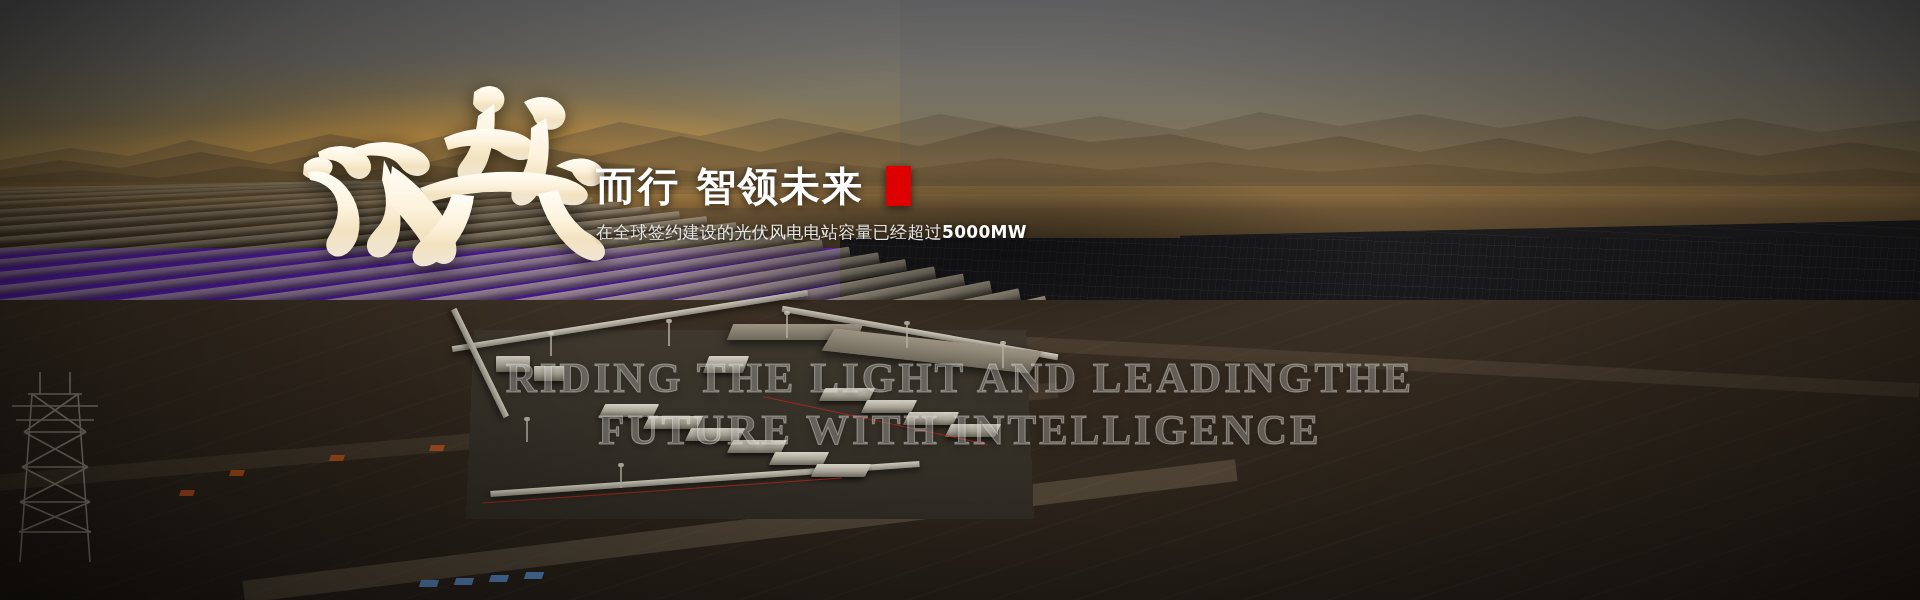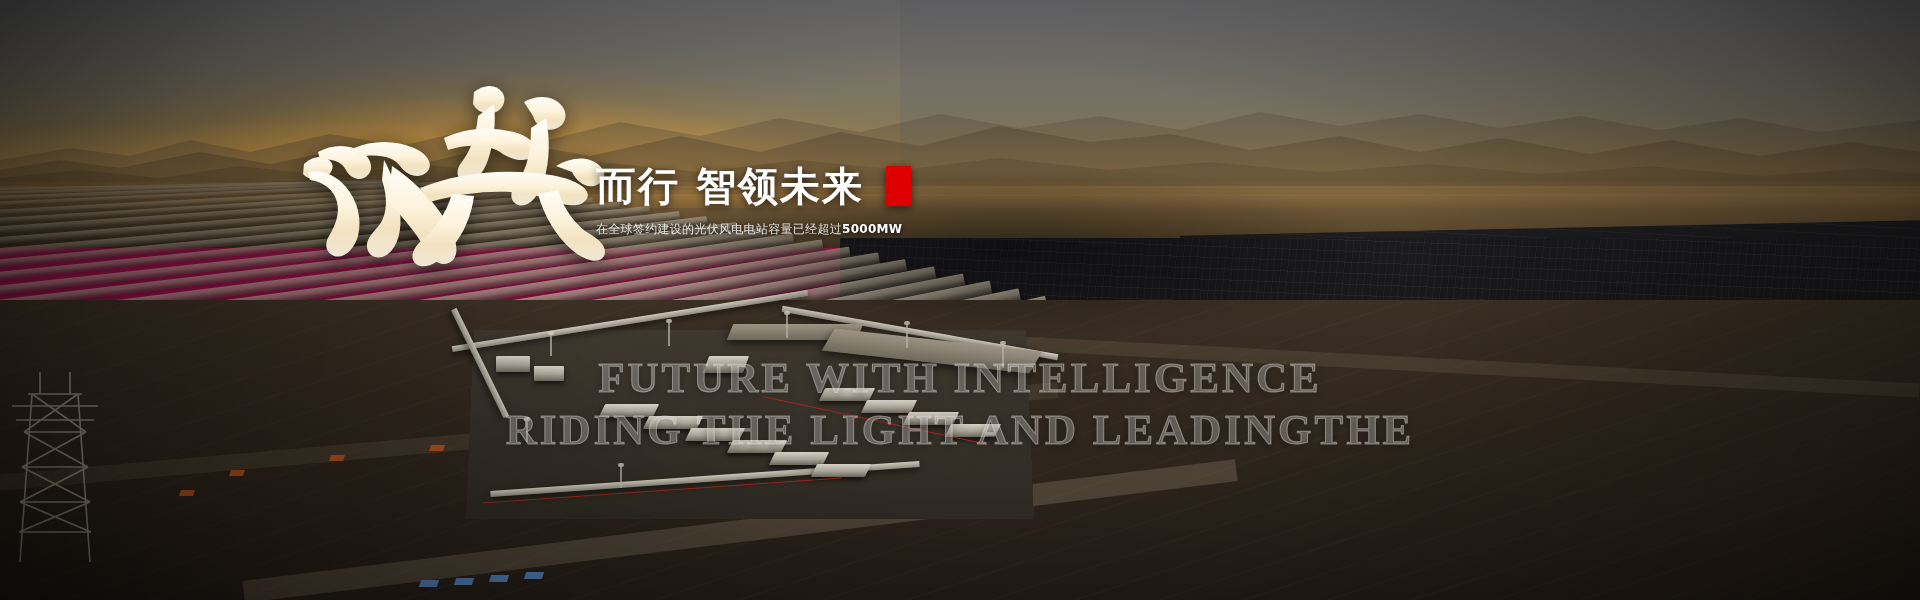--- a/index.html
+++ b/index.html
@@ -1,18 +1,18 @@
 <!DOCTYPE html>
 <html><head>
 <meta charset="utf-8">
 <style>
   html,body{margin:0;padding:0;background:#000;}
   body{font-family:"Liberation Sans","DejaVu Sans",sans-serif;}
 
-  #stage{position:relative;width:1920px;height:600px;overflow:hidden;background:#be185d;}
+  #stage{position:relative;width:1920px;height:600px;overflow:hidden;background:#6d28d9;}
 
   
   .sky{position:absolute;left:0;top:0;width:1920px;height:215px;
        background:
          radial-gradient(ellipse 620px 190px at 470px 215px, rgba(255,196,80,.92) 0%, rgba(245,170,60,.55) 38%, rgba(180,130,60,.18) 66%, rgba(0,0,0,0) 82%),
          radial-gradient(ellipse 900px 120px at 300px 210px, rgba(255,210,120,.55) 0%, rgba(0,0,0,0) 75%),
          linear-gradient(180deg,#6e6e70 0%,#73716c 24%,#7d7660 46%,#8a7a54 62%,#9a8150 74%,#a8854a 84%,#9c7c48 92%,#8a6f44 100%);}
   .sky-right{position:absolute;left:900px;top:0;width:1020px;height:215px;
        background:linear-gradient(180deg,#6a6a6c 0%,#6f6d68 30%,#7a725f 60%,#8a7a58 85%,#8a7450 100%);
        opacity:.85;}
@@ -89,21 +89,21 @@
        filter:drop-shadow(0 4px 10px rgba(0,0,0,.55));}
 
   
   .copy{position:absolute;left:596px;top:166px;width:900px;}
   .headline{display:flex;align-items:center;gap:0;white-space:nowrap;}
   .headline .h-text{font-size:40px;font-weight:700;color:#ffffff;letter-spacing:2px;
        line-height:1;text-shadow:0 2px 8px rgba(0,0,0,.75);
        font-family:"DejaVu Sans","Liberation Sans",sans-serif;}
   .redblock{width:25px;height:40px;margin-left:22px;background:#de0000;
        box-shadow:0 2px 8px rgba(0,0,0,.6);flex:none;}
-  .sub{margin-top:14px;font-size:12px;color:#e8e6e2;line-height:1.52;
+  .sub{margin-top:14px;font-size:17px;color:#e8e6e2;line-height:1.52;
        letter-spacing:.3px;text-shadow:0 1px 5px rgba(0,0,0,.85);
        font-family:"DejaVu Sans","Liberation Sans",sans-serif;white-space:nowrap;}
   .sub b{font-weight:700;color:#ffffff;}
 
   
   .tagline{position:absolute;left:0;top:352px;width:1920px;text-align:center;
        pointer-events:none;}
   .tag-line{font-family:"Liberation Serif","DejaVu Serif",serif;
        font-size:43px;font-weight:700;letter-spacing:3px;line-height:1.22;
        color:rgba(232,230,224,.30);
@@ -276,17 +276,17 @@
     <div class="headline">
       <span class="h-text">而行  智领未来</span>
       <span class="redblock"></span>
     </div>
     <div class="sub">
       <span>在全球签约建设的光伏风电电站容量已经超过</span><b>5000MW</b>
     </div>
   </div>
 
   <div class="tagline">
+    <div class="tag-line">RIDING THE LIGHT AND LEADINGTHE</div>
     <div class="tag-line">FUTURE WITH INTELLIGENCE</div>
-    <div class="tag-line">RIDING THE LIGHT AND LEADINGTHE</div>
   </div>
 
 </div>
 
 </body></html>

